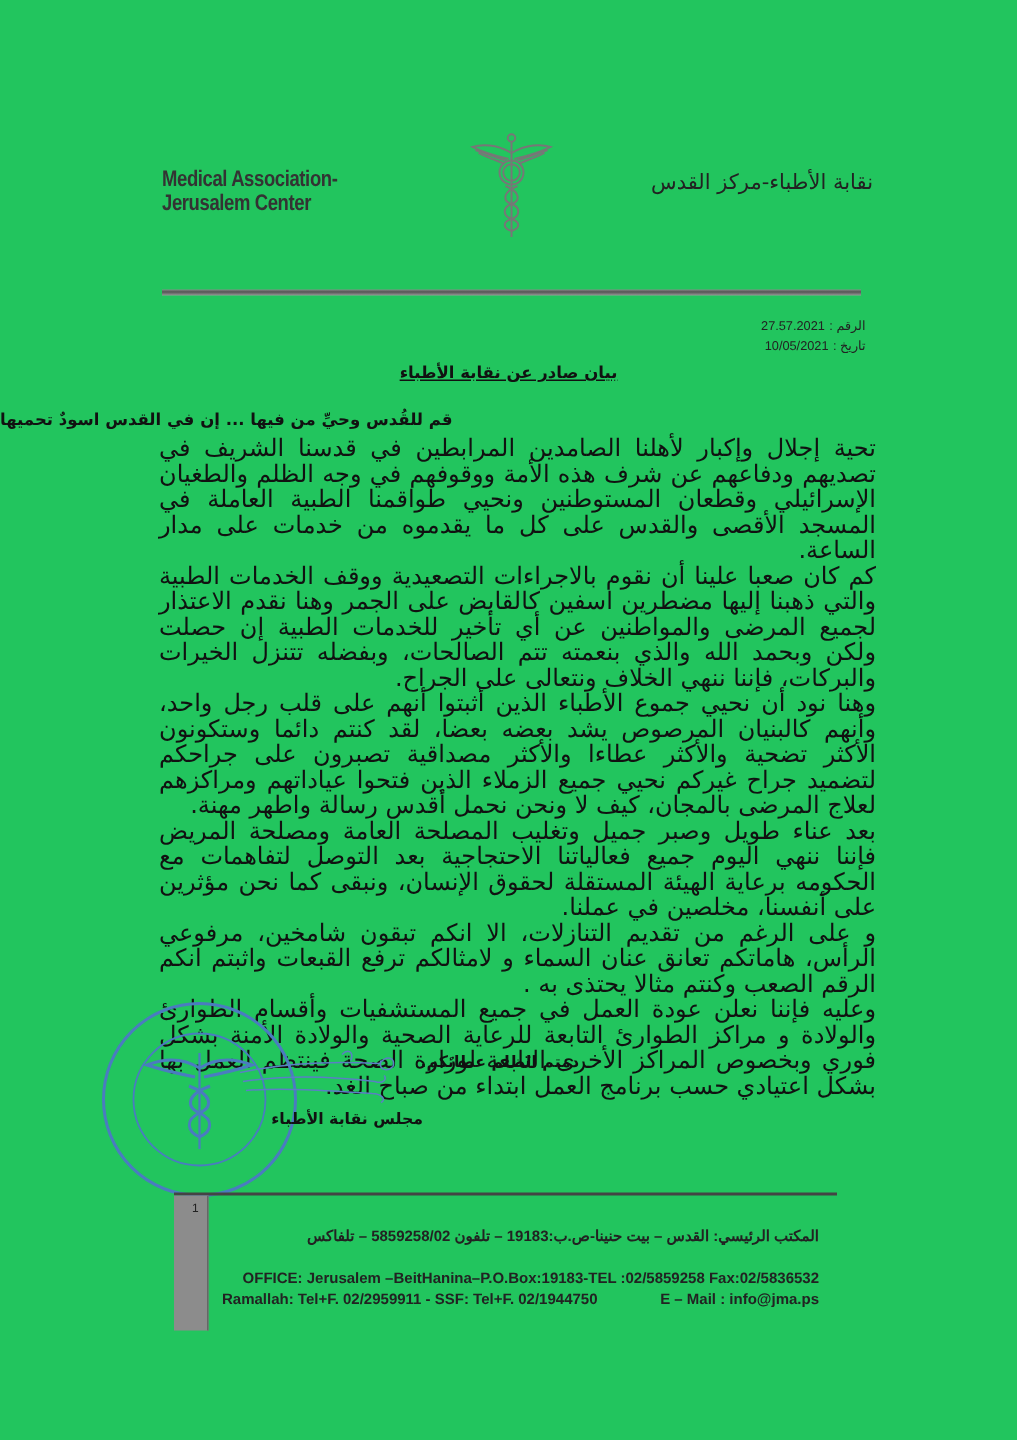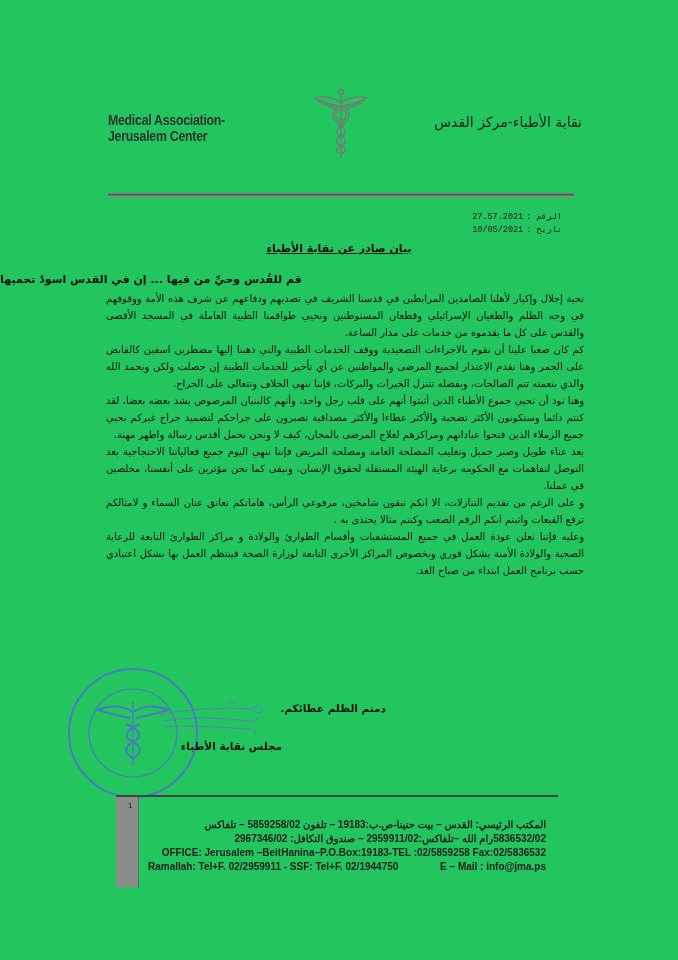--- a/index.html
+++ b/index.html
@@ -16,33 +16,33 @@
   }
   .hdr-ar {
     position: absolute; right: 96px; top: 114px; direction: rtl;
     font-family: "DejaVu Sans", sans-serif; font-size: 14px; color: #222;
   }
   .logo { position: absolute; left: 313px; top: 88px; width: 56px; height: 72px; }
   .hdr-rule {
     position: absolute; left: 108px; right: 104px; top: 193px; height: 4px;
     background: linear-gradient(#888, #555 40%, #999);
   }
-  .ref-block { position: absolute; right: 116px; top: 211px; direction: rtl; font-family: Liberation Mono, monospace; font-size: 8.5px; line-height: 13px; color: #222; }
+  .ref-block { position: absolute; right: 101px; top: 211px; direction: rtl; font-family: Liberation Sans, sans-serif; font-size: 8.5px; line-height: 13px; color: #222; }
   .ref-block .row span { margin-left: 3px; }
   .title {
     position: absolute; left: 0; right: 0; top: 242px; text-align: center; direction: rtl;
     font-size: 11px; font-weight: bold; text-decoration: underline; color: #111;
   }
   .subtitle {
     position: absolute; left: 0; right: 0; top: 273px; text-align: left; direction: rtl;
     font-size: 11px; font-weight: bold; color: #111;
   }
   .body {
     position: absolute; left: 106px; width: 478px; top: 290px; direction: rtl; text-align: justify;
-    font-family: "DejaVu Sans", sans-serif; font-size: 10px; line-height: 17px; color: #111;
+    font-family: "DejaVu Sans", sans-serif; font-size: 16px; line-height: 17px; color: #111;
   }
   .body p { margin: 0; }
   .body .heading { font-weight: bold; }
   .closing { position: absolute; right: 292px; top: 702px; direction: rtl; font-size: 10.5px; font-weight: bold; }
   .signature-label { position: absolute; right: 396px; top: 740px; direction: rtl; font-size: 10.5px; font-weight: bold; }
   .stamp { position: absolute; left: 64px; top: 664px; width: 138px; height: 138px; }
   .sig { position: absolute; left: 158px; top: 695px; width: 110px; height: 50px; }
   
   .ftr-rule { position: absolute; left: 116px; right: 120px; top: 795px; height: 2px; background: #444; }
   .page-box {
@@ -132,19 +132,18 @@
   </svg>
 
   <div class="signature-label">مجلس نقابة الأطباء</div>
 
   <div class="ftr-rule"></div>
   <div class="page-box">
     <span class="page-num">1</span>
   </div>
 
   <div class="ftr-line ftr-ar ftr-1">المكتب الرئيسي: القدس – بيت حنينا-ص.ب:19183 – تلفون 5859258/02 – تلفاكس</div>
-  <div class="ftr-line ftr-ar ftr-2">5836532/02رام الله –تلفاكس:2959911/02 – صندوق التكافل: 2967346/02</div>
   <div class="ftr-line ftr-3">OFFICE: Jerusalem –BeitHanina–P.O.Box:19183-TEL :02/5859258 Fax:02/5836532</div>
   <div class="ftr-line ftr-4">
     <span>Ramallah: Tel+F. 02/2959911 - SSF: Tel+F. 02/1944750</span>
     <span class="email">E – Mail : info@jma.ps</span>
   </div>
 </div>
 
 </body></html>

